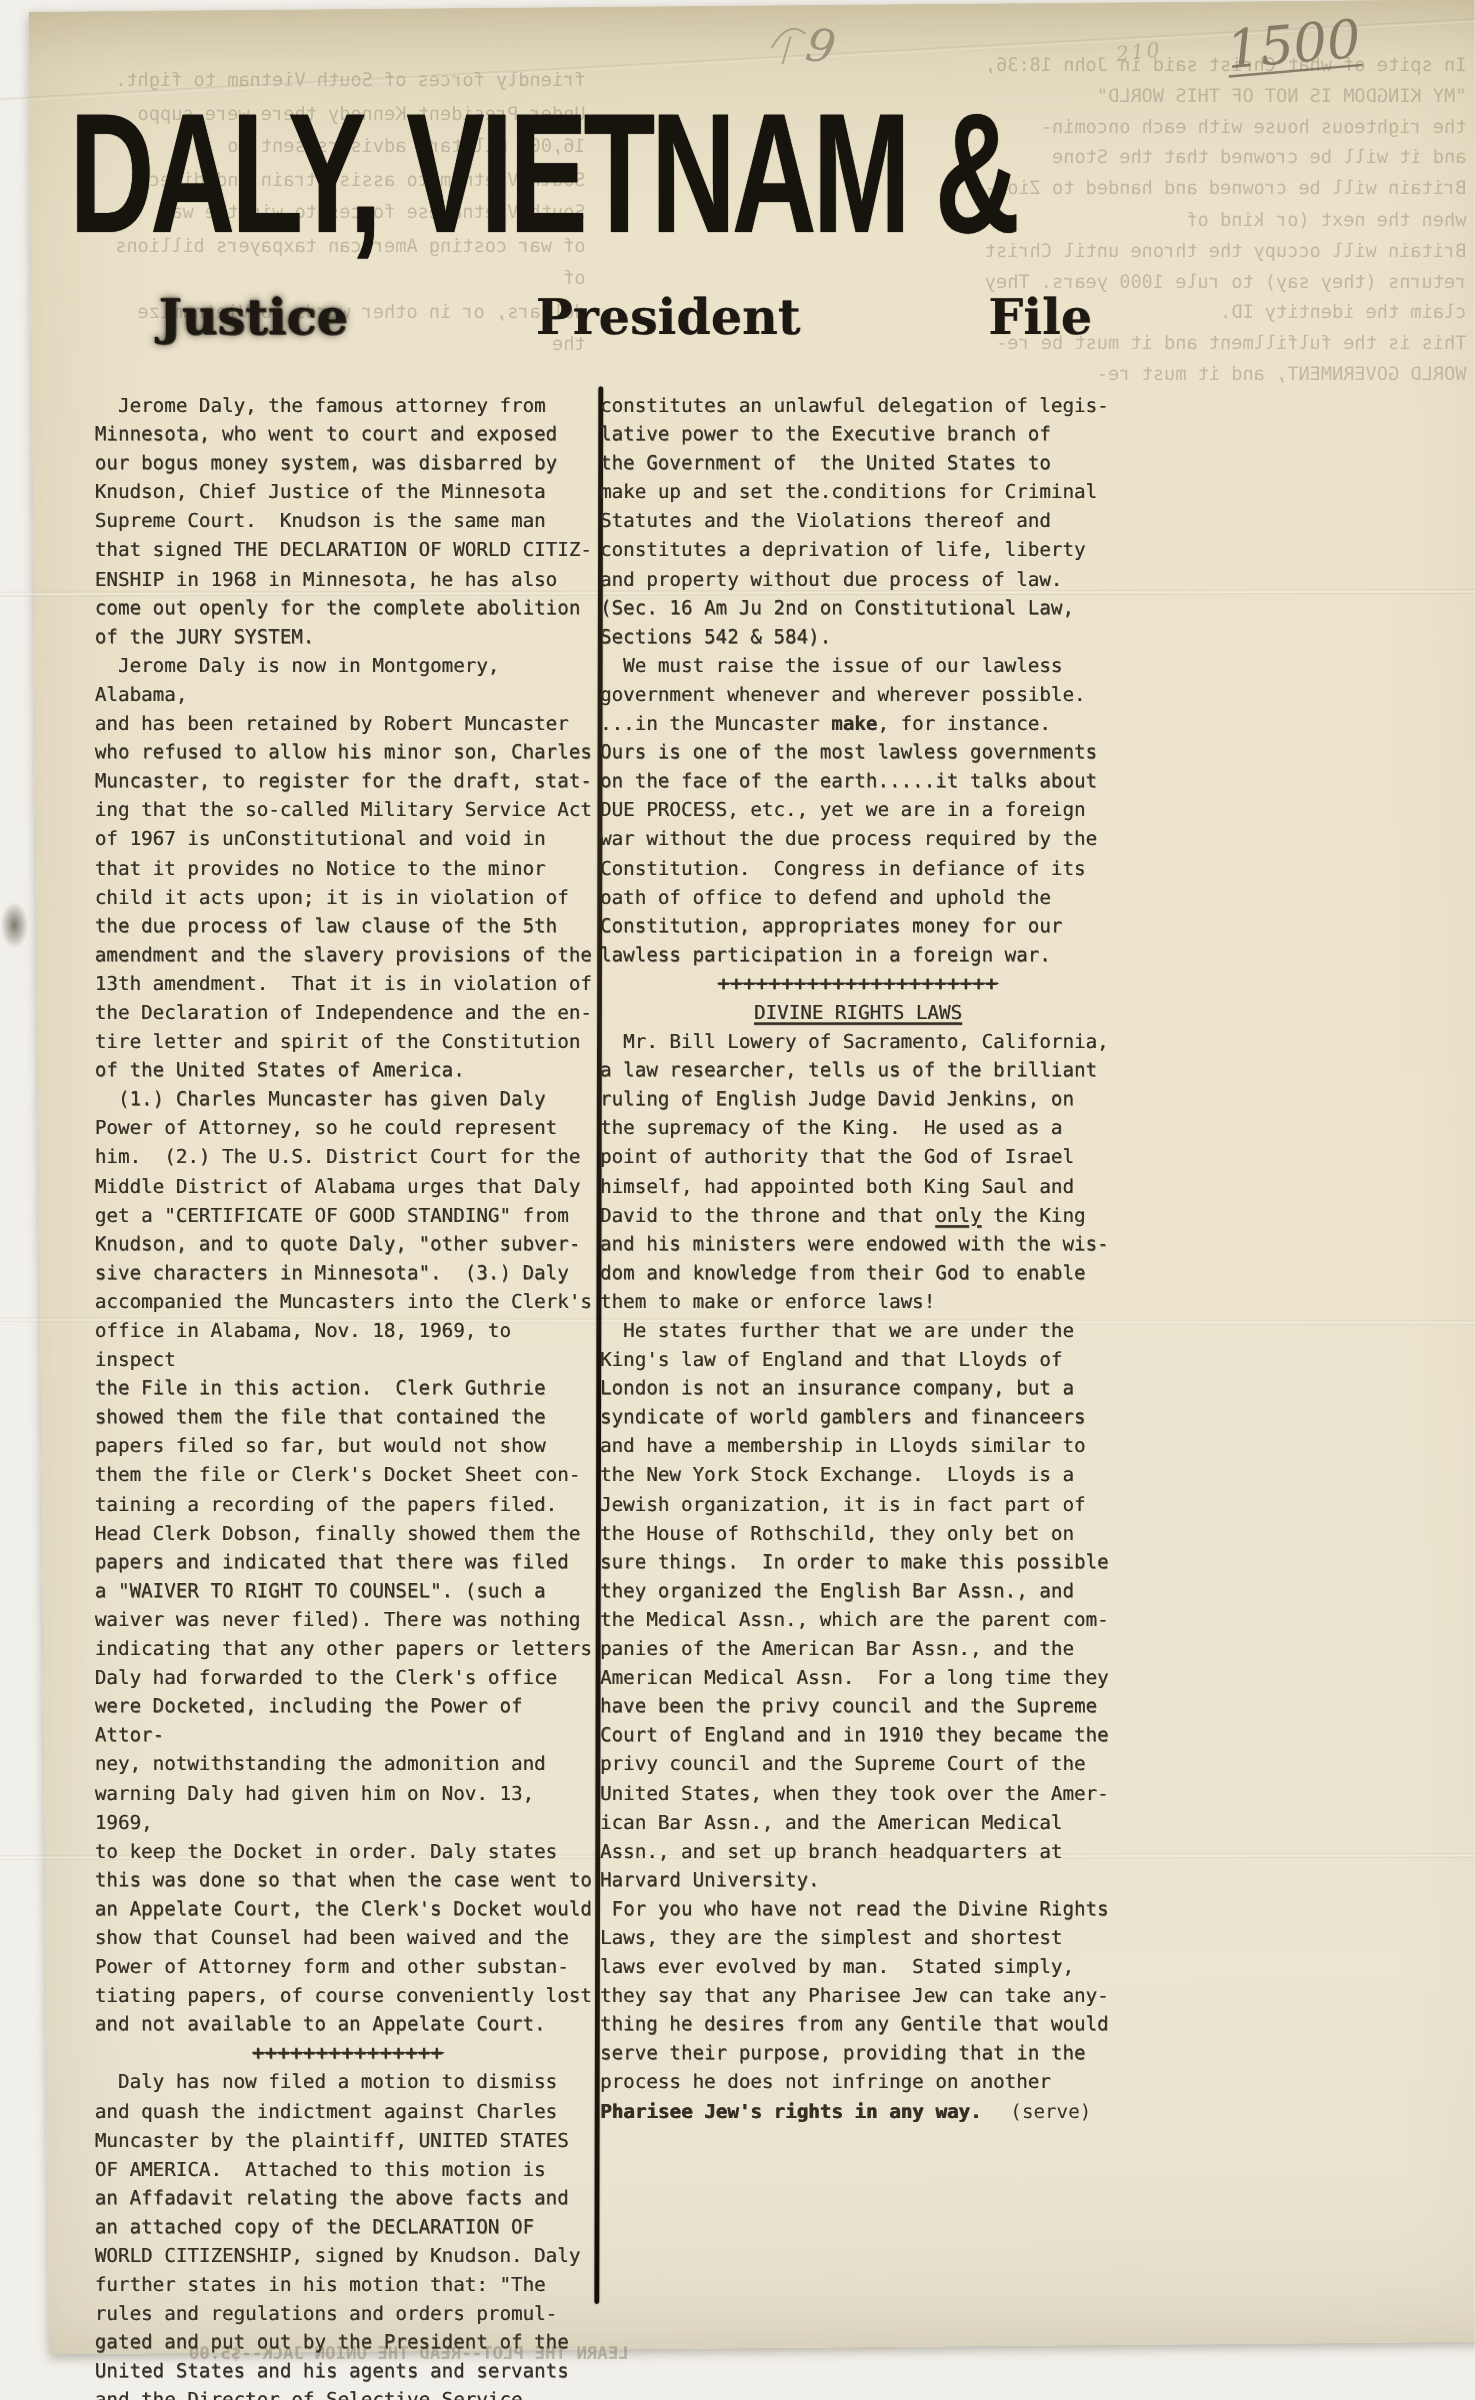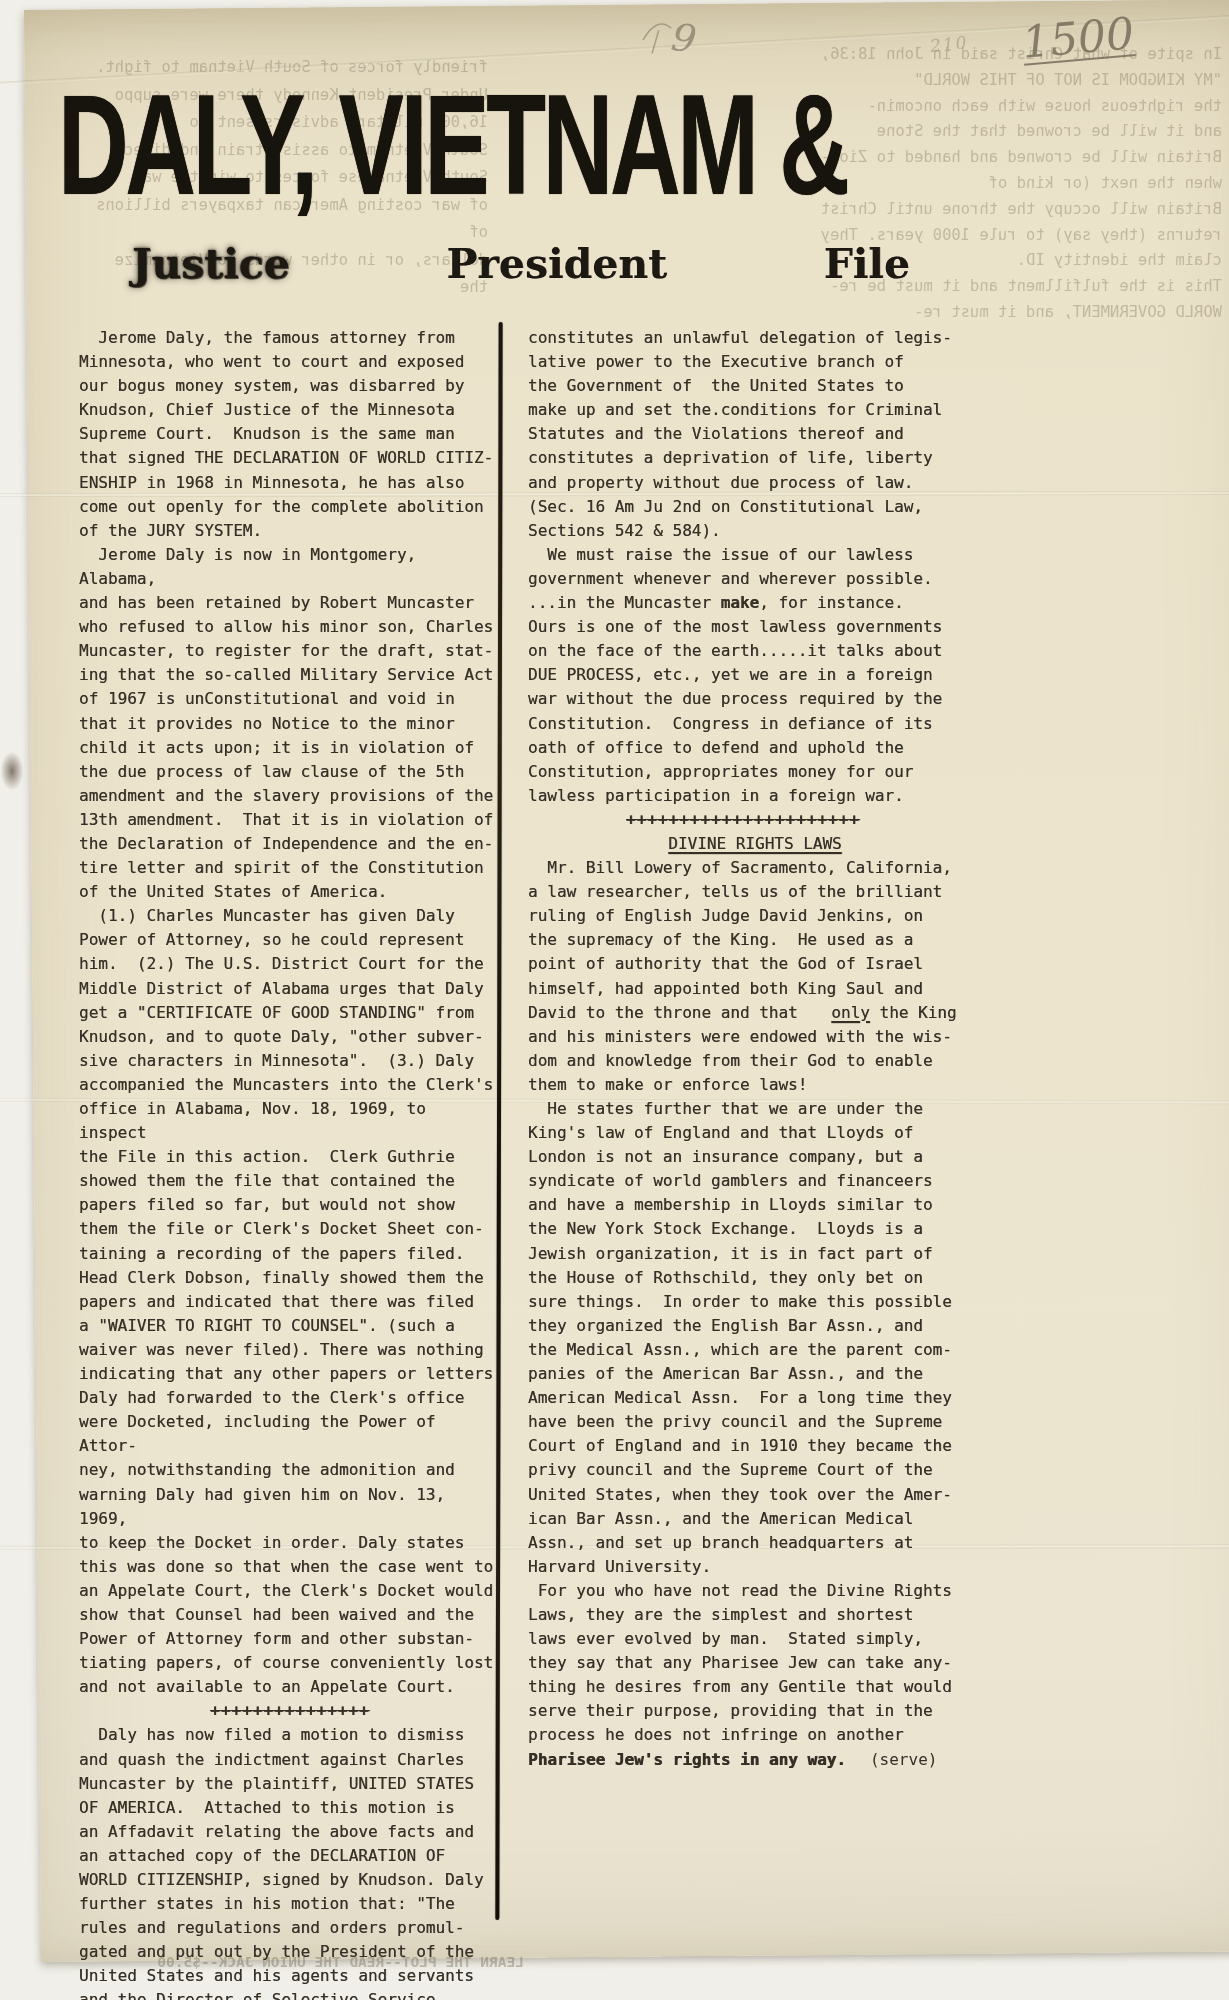--- a/index.html
+++ b/index.html
@@ -38,23 +38,23 @@
         text-shadow:0 0 1px #17130d;}
   #subtitle{position:absolute;left:132px;top:240px;width:778px;z-index:3;
         display:flex;justify-content:space-between;
         font-family:"DejaVu Serif",serif;font-weight:bold;font-size:41px;
         color:#1c1812;text-shadow:0.4px 0.4px 0.6px rgba(28,24,18,0.6);}
   #subtitle .smudged{text-shadow:0 0 2px #241e15,0 0 7px rgba(30,24,16,0.75),
         1px 1px 0 rgba(30,24,16,0.6);}
   .col{position:absolute;top:326px;z-index:3;font-size:16px;line-height:24.1px;
         color:#352f26;text-shadow:0.35px 0.25px 0.45px rgba(53,47,38,0.65);}
   #col-left{left:79px;width:422px;}
-  #col-right{left:528px;width:430px;}
+  #col-right{left:500px;width:430px;}
   .para{white-space:pre-wrap;margin:0;}
-  .para u, .col-heading u{text-underline-offset:3px;text-decoration-thickness:1.5px;margin-left:24px;}
+  .para u, .col-heading u{text-underline-offset:3px;text-decoration-thickness:1.5px;}
   .rule{text-align:center;margin:0;}
   .rule span{text-decoration:line-through;letter-spacing:1px;font-weight:bold;}
   .col-heading{text-align:center;margin:0;}
   .bold-row b{font-weight:bold;text-shadow:0.6px 0 currentColor;}
   .over{margin-left:2.5ch;font-weight:normal;text-shadow:none;}
   .hand{position:absolute;z-index:4;font-family:"DejaVu Serif",serif;font-style:italic;}
   #hand-curve{left:642px;top:14px;transform:rotate(9deg);font-size:38px;
         color:rgba(128,119,101,0.7);display:flex;align-items:flex-start;}
   #hand-210{left:930px;top:34px;font-size:17px;letter-spacing:2px;
         transform:rotate(-6deg);color:rgba(145,135,116,0.5);}

